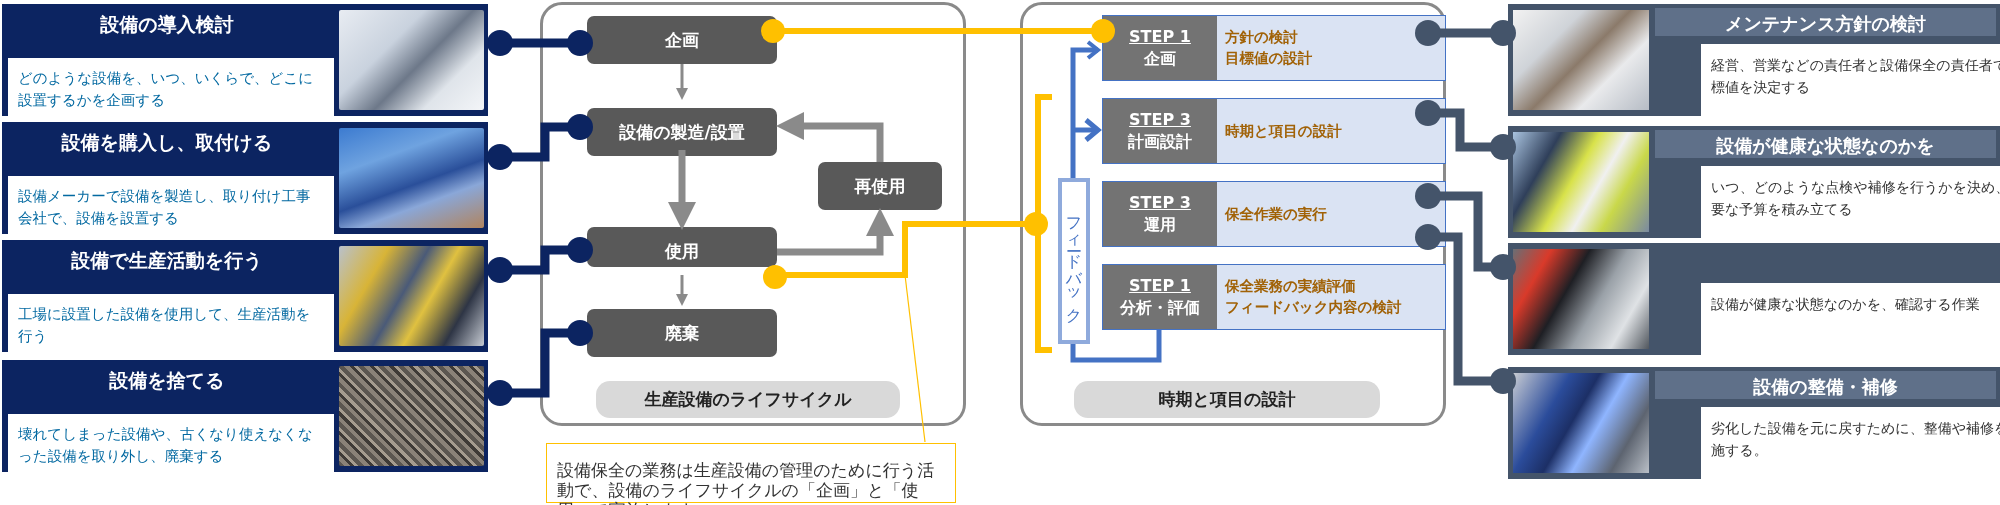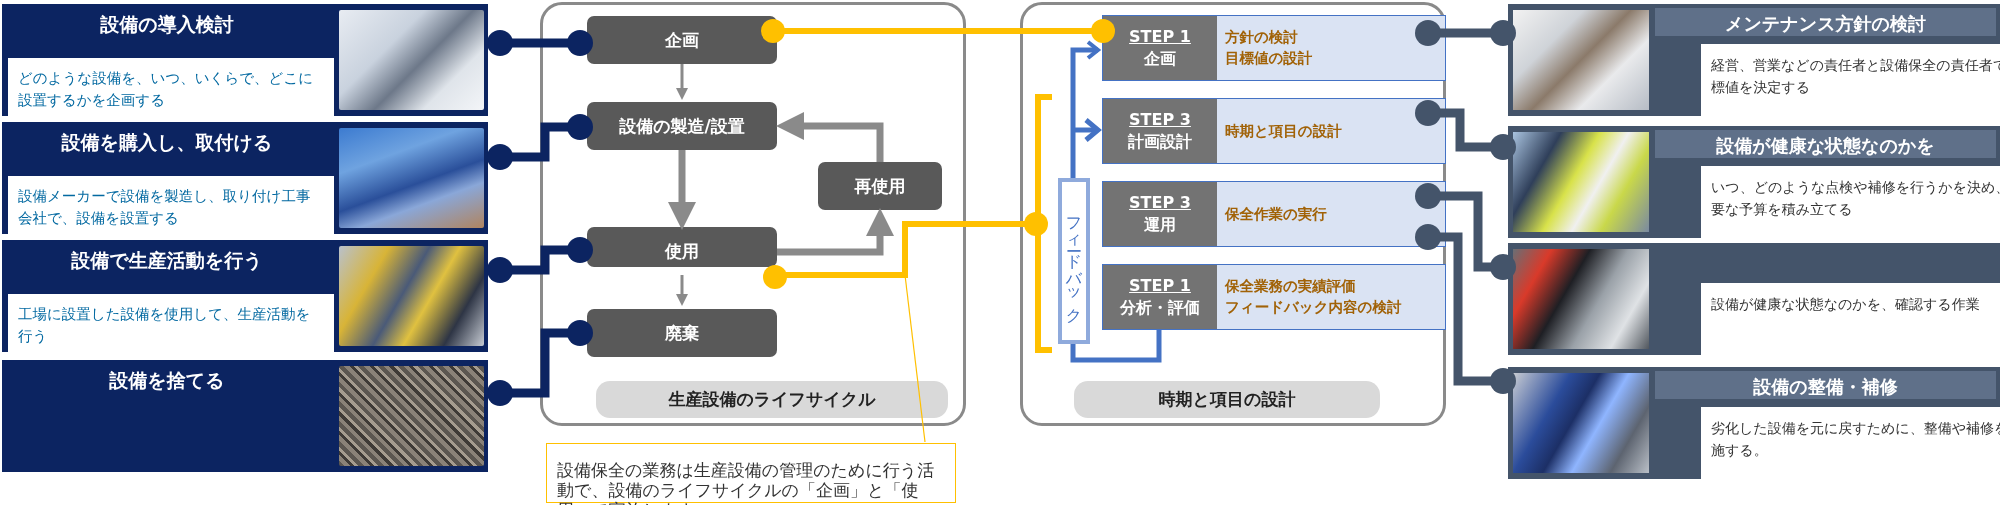--- a/index.html
+++ b/index.html
@@ -39,30 +39,31 @@
   <div class="body">設備メーカーで設備を製造し、取り付け工事会社で、設備を設置する</div>
   <div class="img" style="background:linear-gradient(160deg,#3c7bd0 0%,#6fa3e0 30%,#2a4f9a 55%,#8aa7d8 70%,#b0845f 100%);"></div>
 </div>
 <div class="lcard" style="top:240px">
   <div class="head">設備で生産活動を行う</div>
   <div class="body">工場に設置した設備を使用して、生産活動を行う</div>
   <div class="img" style="background:linear-gradient(120deg,#b9c1cc 0%,#d8b437 25%,#4a5a78 45%,#e0c140 60%,#2e3545 80%,#c7ccd4 100%);"></div>
 </div>
 <div class="lcard" style="top:360px">
   <div class="head">設備を捨てる</div>
+  <div class="body">壊れてしまった設備や、古くなり使えなくなった設備を取り外し、廃棄する</div>
   <div class="img" style="background:repeating-linear-gradient(45deg,#5b5650 0 4px,#8a8278 4px 8px,#3e3a36 8px 11px,#a59c8f 11px 14px);"></div>
 </div>
 
 <div class="panel" style="left:540px;top:2px;width:426px;height:424px"></div>
 <div class="dbox" style="left:587px;top:16px;width:190px;height:48px;line-height:48px">企画</div>
-<div class="dbox" style="left:587px;top:102px;width:190px;height:48px;line-height:48px">設備の製造/設置</div>
+<div class="dbox" style="left:587px;top:108px;width:190px;height:48px;line-height:48px">設備の製造/設置</div>
 <div class="dbox" style="left:587px;top:227px;width:190px;height:40px;line-height:48px">使用</div>
 <div class="dbox" style="left:587px;top:309px;width:190px;height:48px;line-height:48px">廃棄</div>
 <div class="dbox" style="left:818px;top:162px;width:124px;height:48px;line-height:48px">再使用</div>
-<div class="caption" style="left:596px;top:381px;width:352px">生産設備のライフサイクル</div>
+<div class="caption" style="left:596px;top:381px;width:304px">生産設備のライフサイクル</div>
 
 <div class="panel" style="left:1020px;top:2px;width:426px;height:424px"></div>
 <div class="step" style="top:15px">
   <div class="lab"><span class="st">STEP 1</span><span>企画</span></div>
   <div class="desc">
       <div>
         <div>方針の検討</div>
         <div>目標値の設計</div>
       </div>
     </div>

